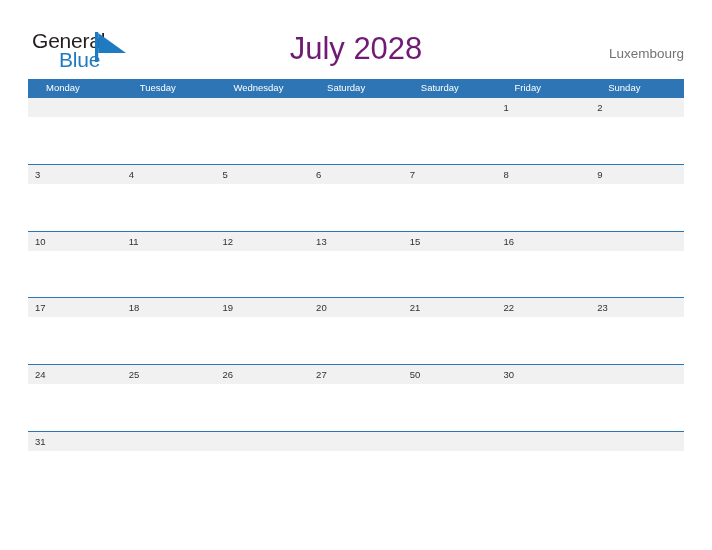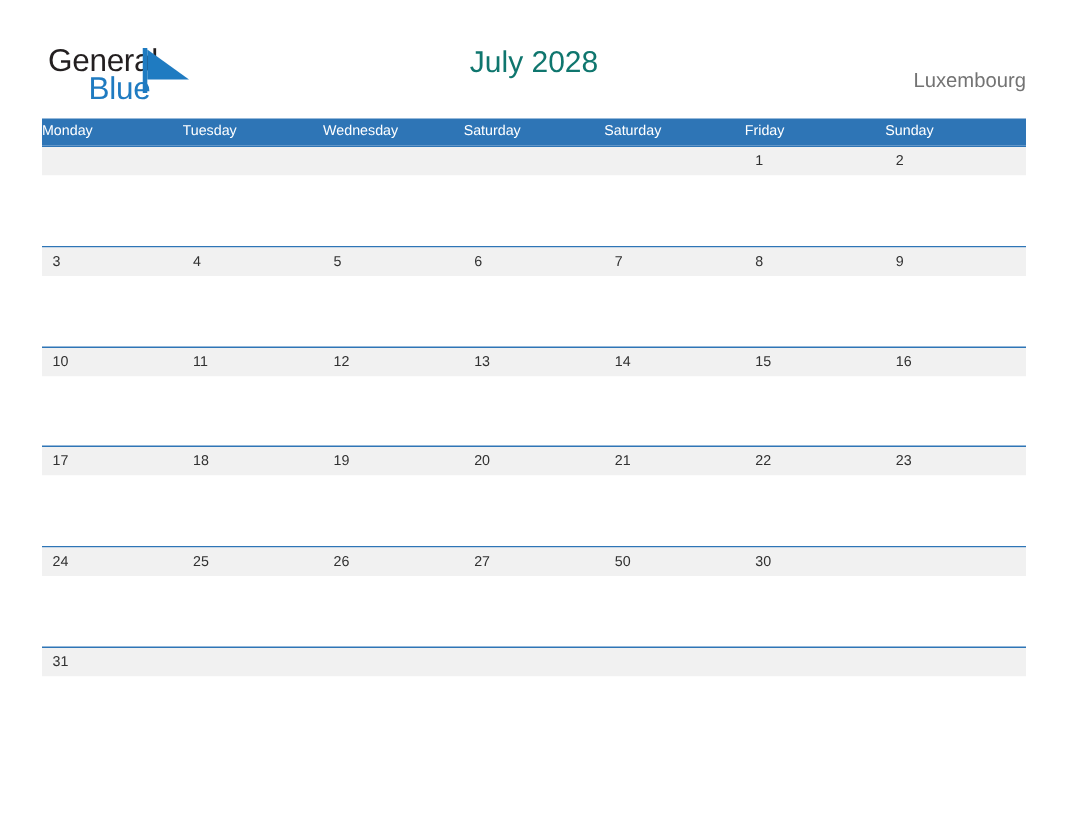--- a/index.html
+++ b/index.html
@@ -58,22 +58,22 @@
     width: 31px;
     height: 30px;
   }
 
   .calendar-title {
     position: absolute;
     left: 0;
     top: 31px;
     width: 712px;
     text-align: center;
-    font-size: 20px;
-    color: #0f766e;
+    font-size: 31px;
+    color: #701a75;
     letter-spacing: 0px;
   }
 
   .locale-label {
     position: absolute;
     right: 28px;
     top: 46px;
     font-size: 13.5px;
     color: #737373;
     text-align: left;
@@ -92,21 +92,21 @@
     width: 656px;
     height: 18px;
     background: #2e75b6;
   }
   .weekday-cell {
     width: 93.714px;
     height: 18px;
     line-height: 18px;
     color: #ffffff;
     font-size: 9.5px;
-    padding-left: 0;
+    padding-left: 18px;
     box-sizing: border-box;
     white-space: nowrap;
     overflow: hidden;
   }
 
   .week-row {
     position: relative;
     width: 656px;
     height: 66.8px;
     border-top: 1.4px solid #2e75b6;
@@ -197,21 +197,20 @@
     </div>
     <div class="day-body"></div>
   </div>
 
   <div class="week-row">
     <div class="day-band">
       <div class="day-cell">10</div>
       <div class="day-cell">11</div>
       <div class="day-cell">12</div>
       <div class="day-cell">13</div>
-      <div class="day-cell">14</div>
       <div class="day-cell">15</div>
       <div class="day-cell">16</div>
     </div>
     <div class="day-body"></div>
   </div>
 
   <div class="week-row">
     <div class="day-band">
       <div class="day-cell">17</div>
       <div class="day-cell">18</div>

